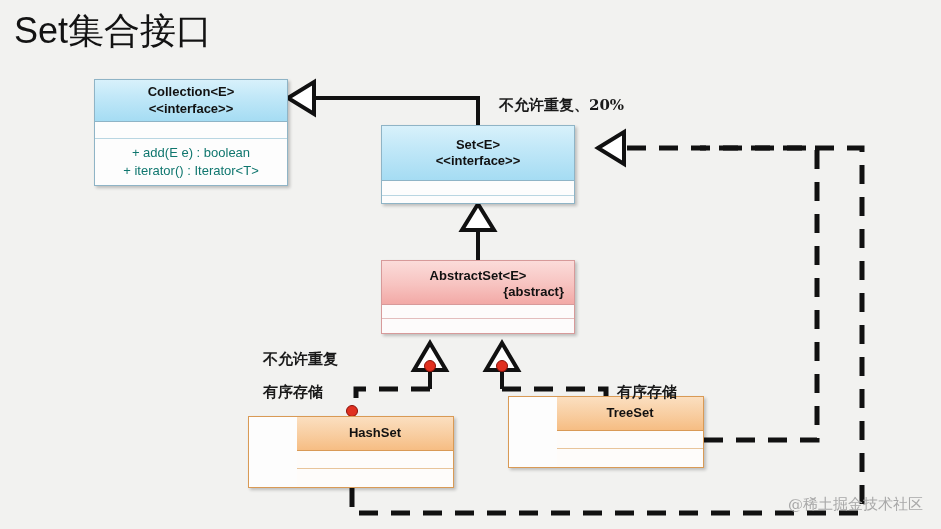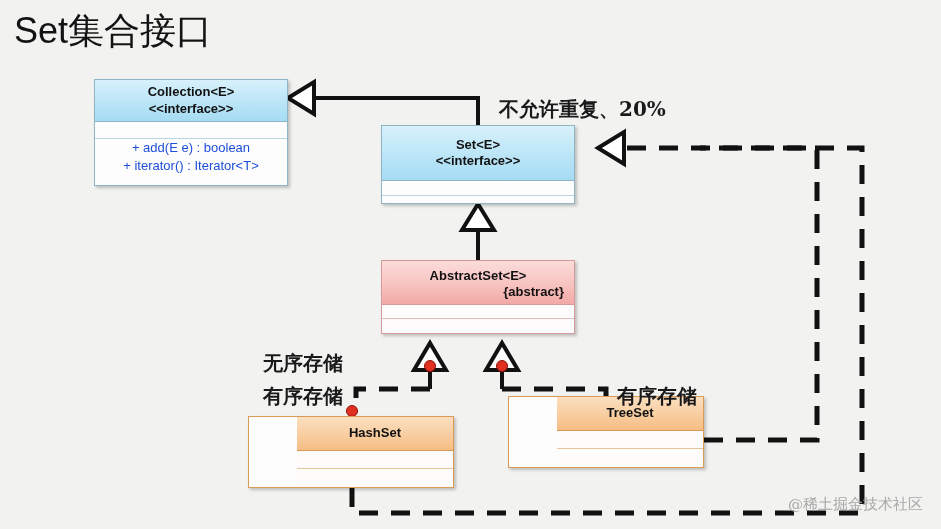--- a/index.html
+++ b/index.html
@@ -40,22 +40,22 @@
   }
   .uml-head .ln{display:block;line-height:1.25;white-space:nowrap;}
   .uml-sec{
     box-sizing:border-box;
     width:100%;
     border-bottom:1px solid #b9d0da;
     background:#fdfdfd;
   }
   .uml-sec:last-child{border-bottom:none;}
   .uml-sec.ops{
-    display:flex;flex-direction:column;align-items:center;
-    font-size:13px;color:#1d4ed8;
+    display:flex;flex-direction:column;justify-content:center;align-items:center;
+    font-size:13px;color:#0f766e;
   }
   .uml-sec.ops .ln{display:block;line-height:1.35;white-space:nowrap;font-weight:400;}
 
   
   .blue{border-color:#8fb4c6;}
   .blue .uml-head{
     background:linear-gradient(to bottom,#d8f1fb 0%,#c2e8f8 40%,#a5dcf3 100%);
     border-bottom-color:#8fb4c6;
   }
   .blue .uml-sec{border-bottom-color:#b9d6e2;}
@@ -97,21 +97,21 @@
   #box-hashset .uml-sec.empty{height:18px;}
 
   #box-treeset{left:508px;top:396px;width:196px;height:72px;}
   #box-treeset .uml-head{height:34px;font-size:13px;}
   #box-treeset .uml-sec.empty{height:18px;}
 
   
   .anno{
     position:absolute;white-space:nowrap;
     font-family:"DejaVu Serif","Liberation Serif",serif;
-    font-weight:bold;color:#1a1a1a;font-size:20px;
+    font-weight:bold;color:#1a1a1a;font-size:15px;
   }
   #anno-nodup{left:499px;top:96px;}
   #anno-unordered{left:263px;top:350px;}
   #anno-priority{left:263px;top:383px;}
   #anno-ordered{left:617px;top:383px;}
 
   
   #watermark{
     position:absolute;right:18px;top:495px;
     font-family:"DejaVu Serif","Liberation Serif",serif;
@@ -215,19 +215,19 @@
 
   <div class="uml-box orange" id="box-treeset">
     <div class="uml-head">
       <span class="ln">TreeSet</span>
     </div>
     <div class="uml-sec empty"></div>
     <div class="uml-sec empty"></div>
   </div>
 
   <div class="anno" id="anno-nodup">不允许重复、20%</div>
-  <div class="anno" id="anno-unordered">无序存储</div>
+  <div class="anno" id="anno-unordered">不允许重复</div>
   <div class="anno" id="anno-priority">有序存储</div>
   <div class="anno" id="anno-ordered">有序存储</div>
 
   <div id="watermark">@稀土掘金技术社区</div>
 
 </div>
 
 </body></html>

